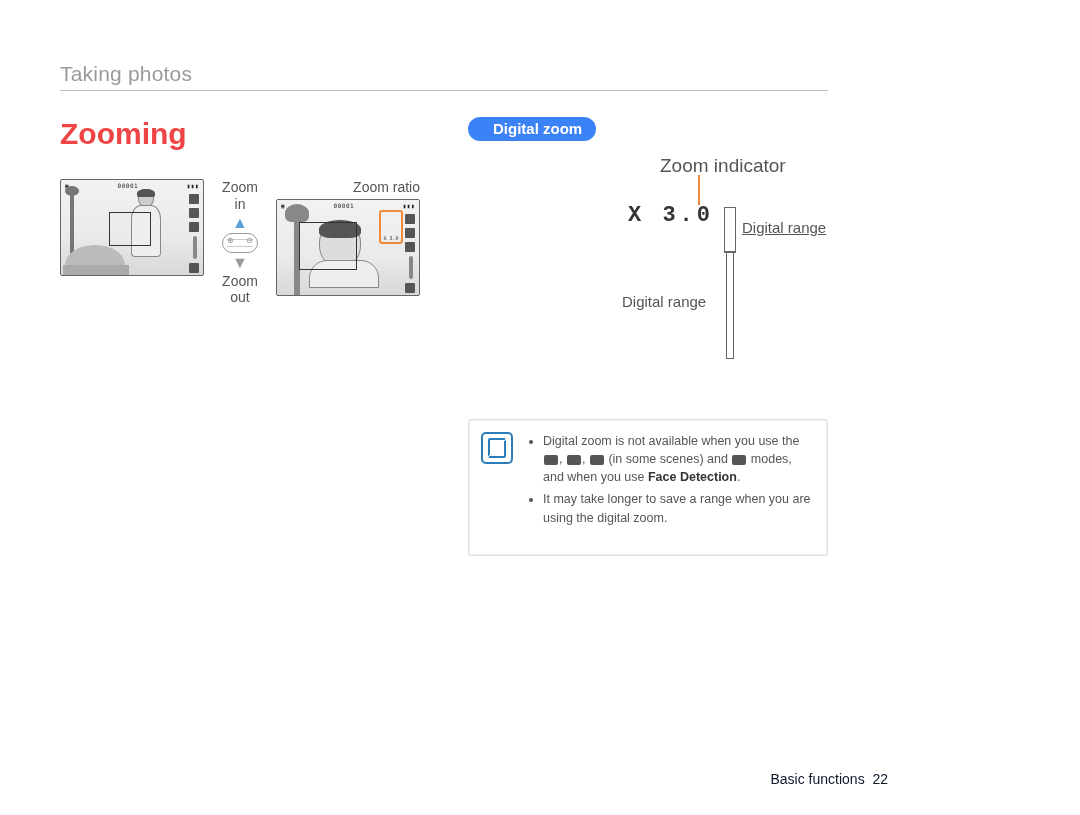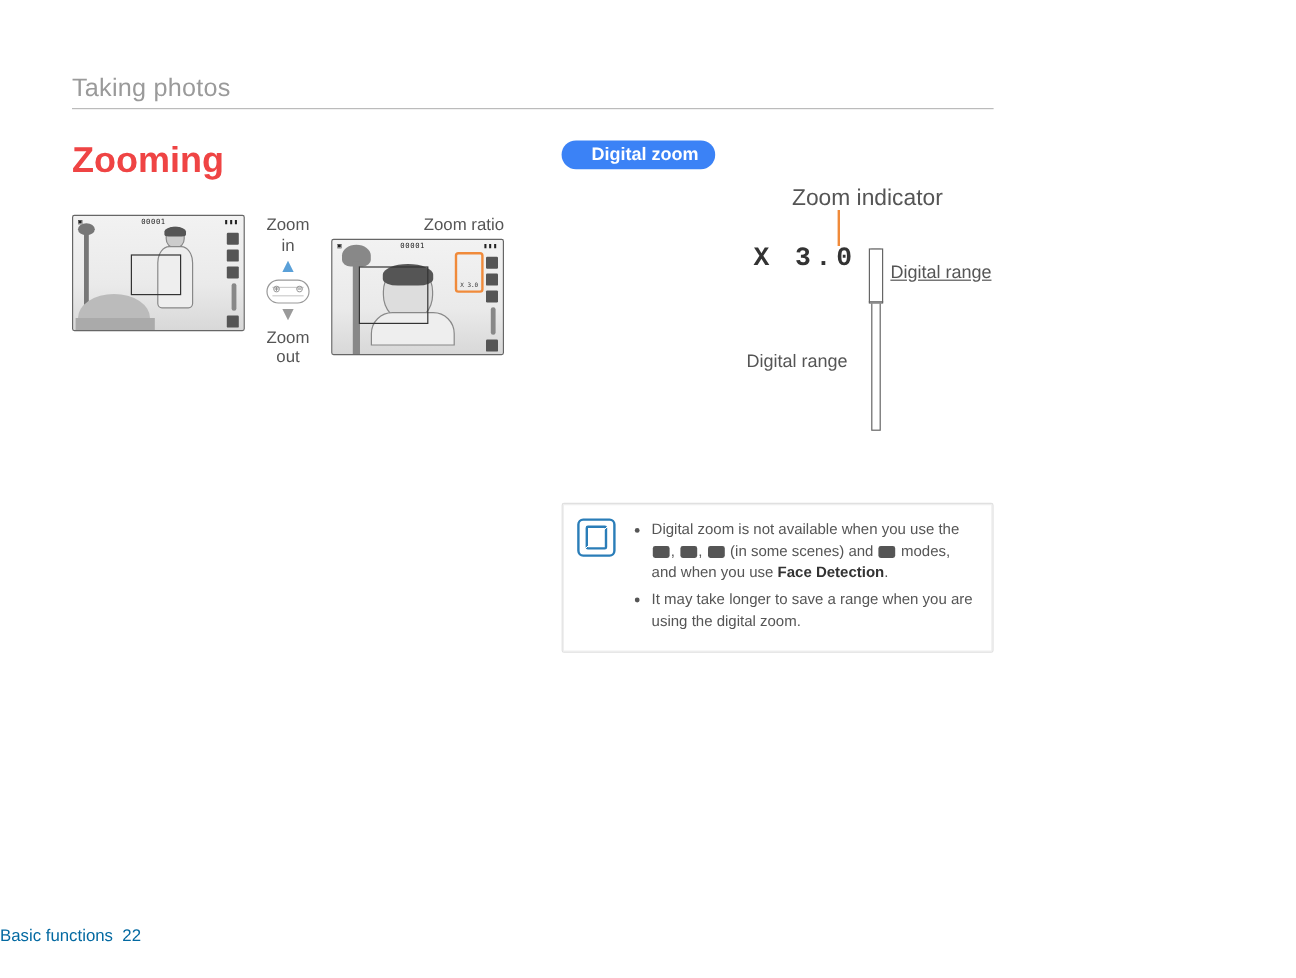--- a/index.html
+++ b/index.html
@@ -216,21 +216,21 @@
   .zi-lbl-o {
     position:absolute; left:-6px; top:138px; font-size:15px;
   }
 
   
   .note {
     display:flex; align-items:flex-start; gap:14px;
     border: 1px solid #e0e0e0;
     background: #fff;
     border-radius: 2px;
-    padding: 12px 16px 12px 12px;
+    padding: 12px 16px 24px 12px;
     margin-top: 54px;
     box-shadow: 0 0 0 1px #efefef inset;
   }
   .note-icon {
     flex: 0 0 28px; width:28px; height:28px;
     border:2px solid #2a7db8; border-radius:5px;
     position:relative; color:#2a7db8;
   }
   .note-icon::before{
     content:""; position:absolute; left:50%; top:50%;
@@ -249,21 +249,21 @@
   }
   .note ul li { margin-bottom:4px; }
   .note ul b { font-weight:600; color:#333; }
   .note .mico {
     display:inline-block; width:14px; height:10px; background:#555; border-radius:2px;
     vertical-align:middle; margin: 0 1px;
   }
 
   .footer {
     position:absolute; bottom:28px; left:0; right:0;
-    text-align:left; font-size:14px; color:#0369a1;
+    text-align:right; font-size:14px; color:#0f172a;
   }
 </style>
 </head>
 <body>
 
 <div class="page">
 
   <div class="header-line">
     <span>Taking photos</span>
   </div>

